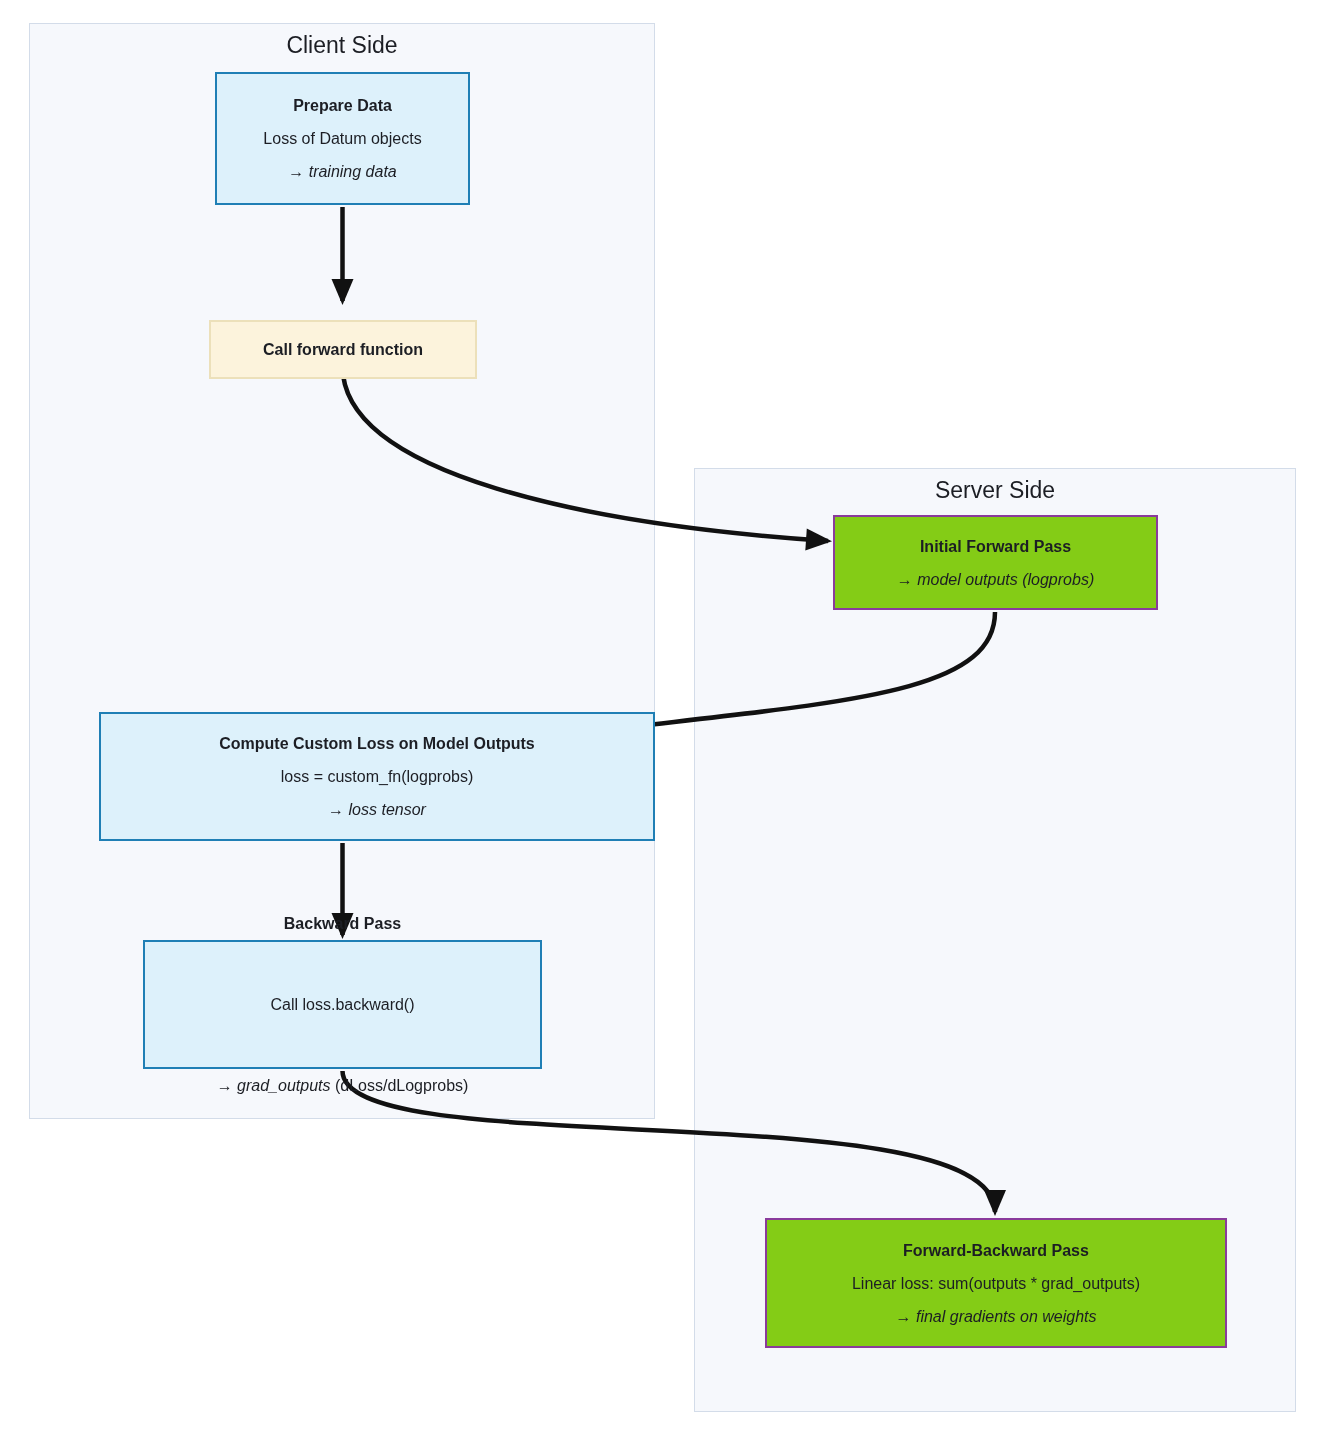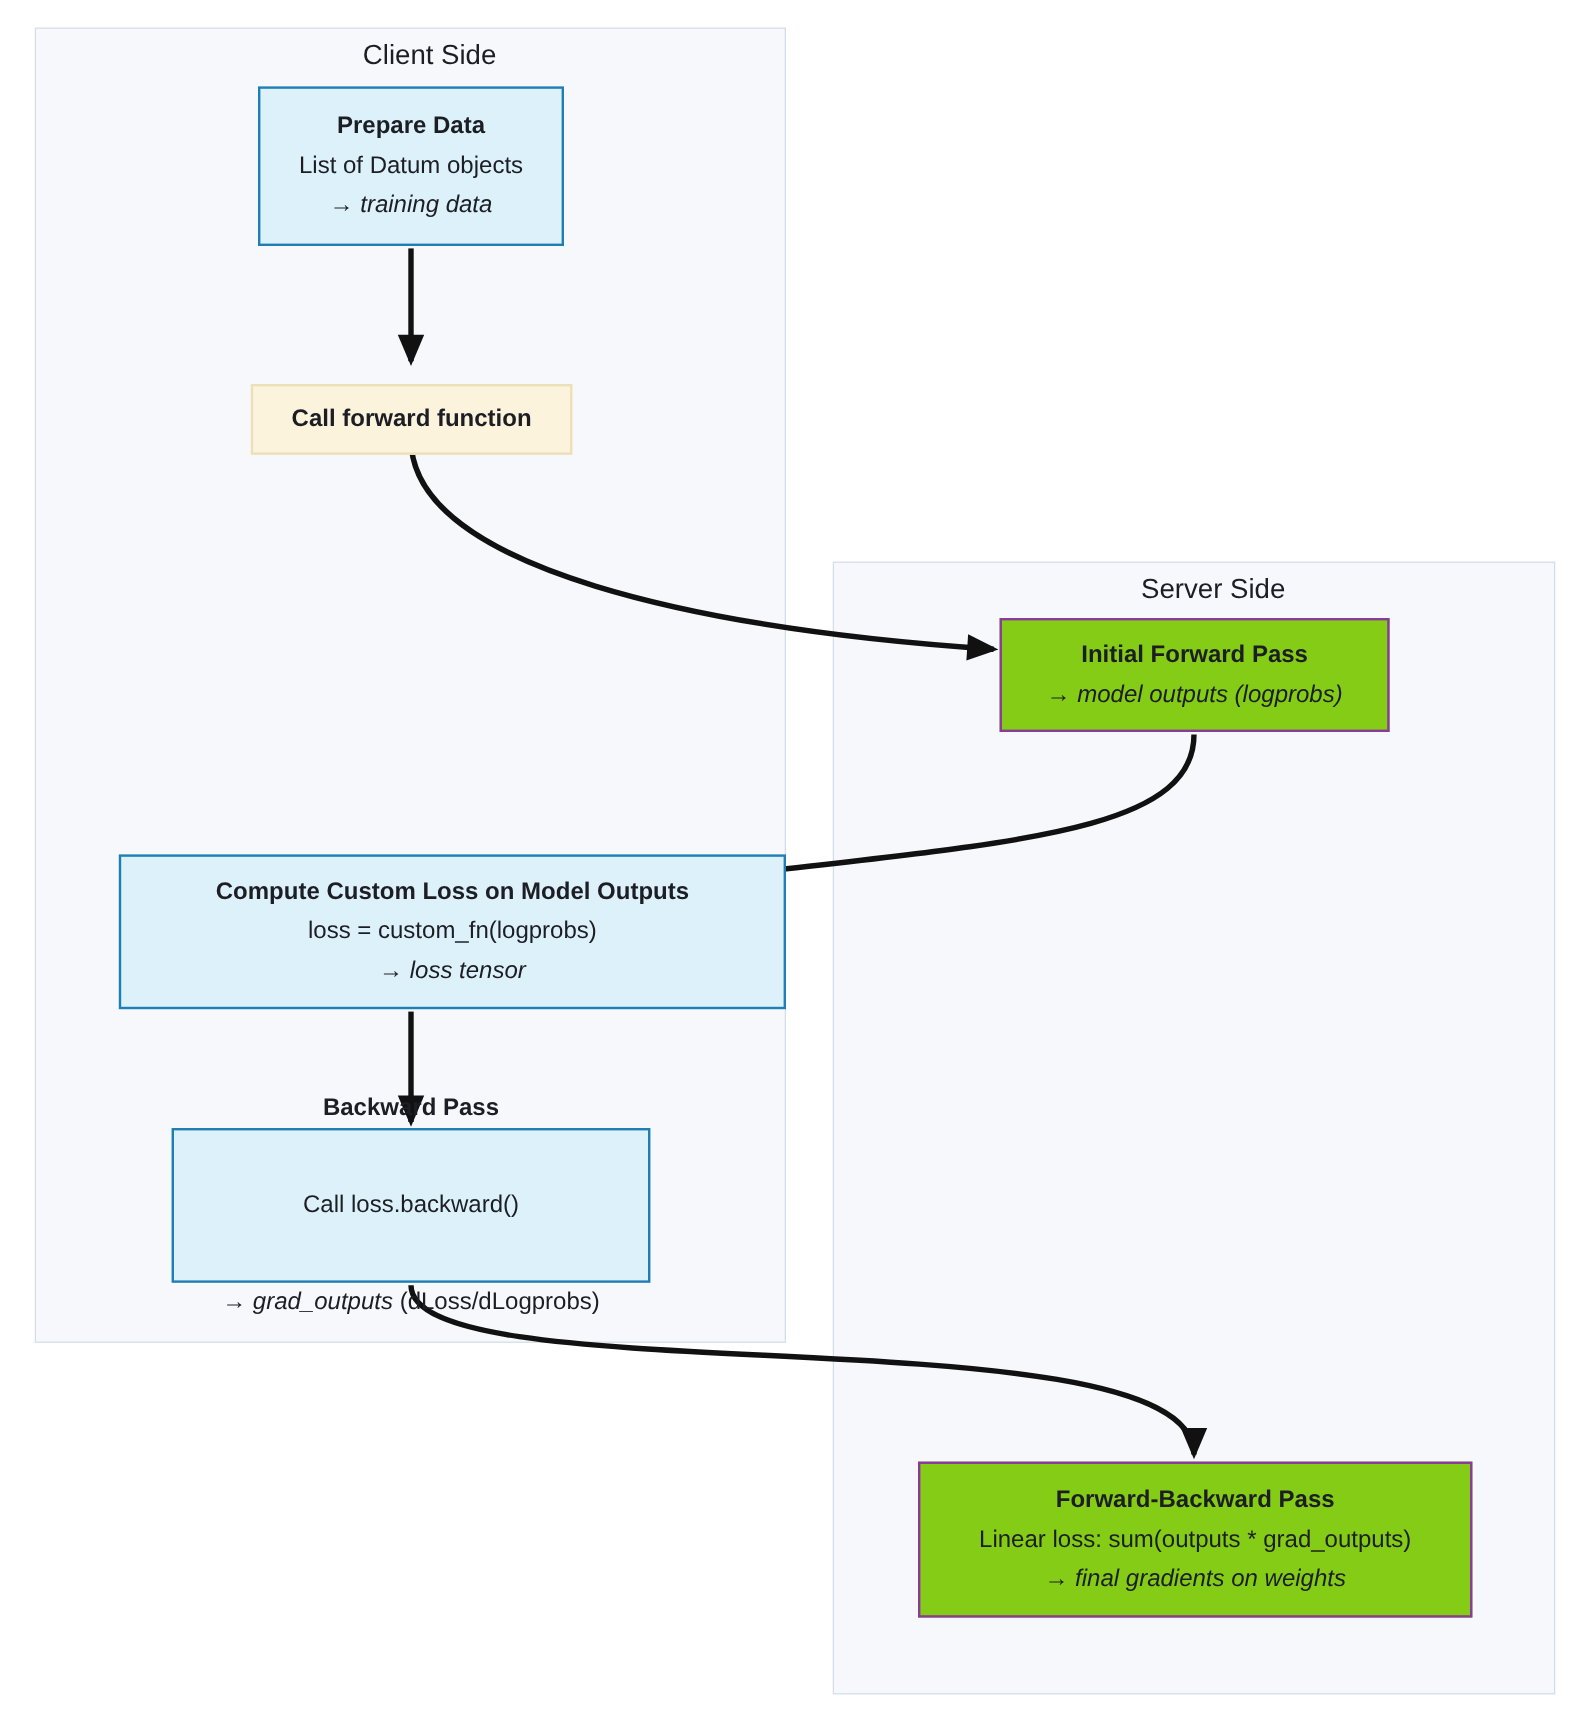--- a/index.html
+++ b/index.html
@@ -18,39 +18,39 @@
   }
   .container {
     position: absolute;
     background: #f6f8fc;
     border: 1px solid #d3dce9;
     box-sizing: border-box;
   }
   .container-label {
     position: absolute;
     top: 6px;
-    left: 16px;
+    left: 0;
     width: 100%;
     text-align: center;
     font-size: 23px;
     line-height: 30px;
     color: #1c1e24;
   }
   #client-container { left: 29px;  top: 23px;  width: 626px; height: 1096px; }
   #server-container { left: 694px; top: 468px; width: 602px; height: 944px;  }
 
   .node {
     position: absolute;
     box-sizing: border-box;
     display: flex;
     flex-direction: column;
     align-items: center;
     justify-content: center;
     text-align: center;
-    font-size: 20px;
+    font-size: 16px;
     line-height: 33px;
     color: #1c1e24;
     padding: 6px 10px;
   }
   .node .title { font-weight: bold; }
   .node .em { font-style: italic; }
   .node .arrow-glyph { font-style: normal; }
 
   .node-blue   { background: #ddf1fb; border: 2px solid #1f7fb5; }
   .node-cream  { background: #fcf3dc; border: 2px solid #ece0ba; }
@@ -98,21 +98,21 @@
     </defs>
     <path class="edge" d="M342.5,207 L342.5,301" marker-end="url(#ah)"></path>
     <path class="edge" d="M342.5,366 C342.5,475 590,525 828,541" marker-end="url(#ah)"></path>
     <path class="edge" d="M995,612 C995,695 840,702 595,731" marker-end="url(#ah)"></path>
     <path class="edge" d="M342.5,843 L342.5,935" marker-end="url(#ah)"></path>
     <path class="edge" d="M342.5,1071 C342.5,1165 995,1090 995,1212" marker-end="url(#ah)"></path>
   </svg>
 
   <div class="node node-blue" id="node-prepare-data">
     <div class="title">Prepare Data</div>
-    <div>List of Datum objects</div>
+    <div>Loss of Datum objects</div>
     <div>
       <span class="arrow-glyph">→</span>
       <span class="em">training data</span>
     </div>
   </div>
 
   <div class="node node-cream" id="node-call-forward">
     <div class="title">Call forward function</div>
   </div>
 

